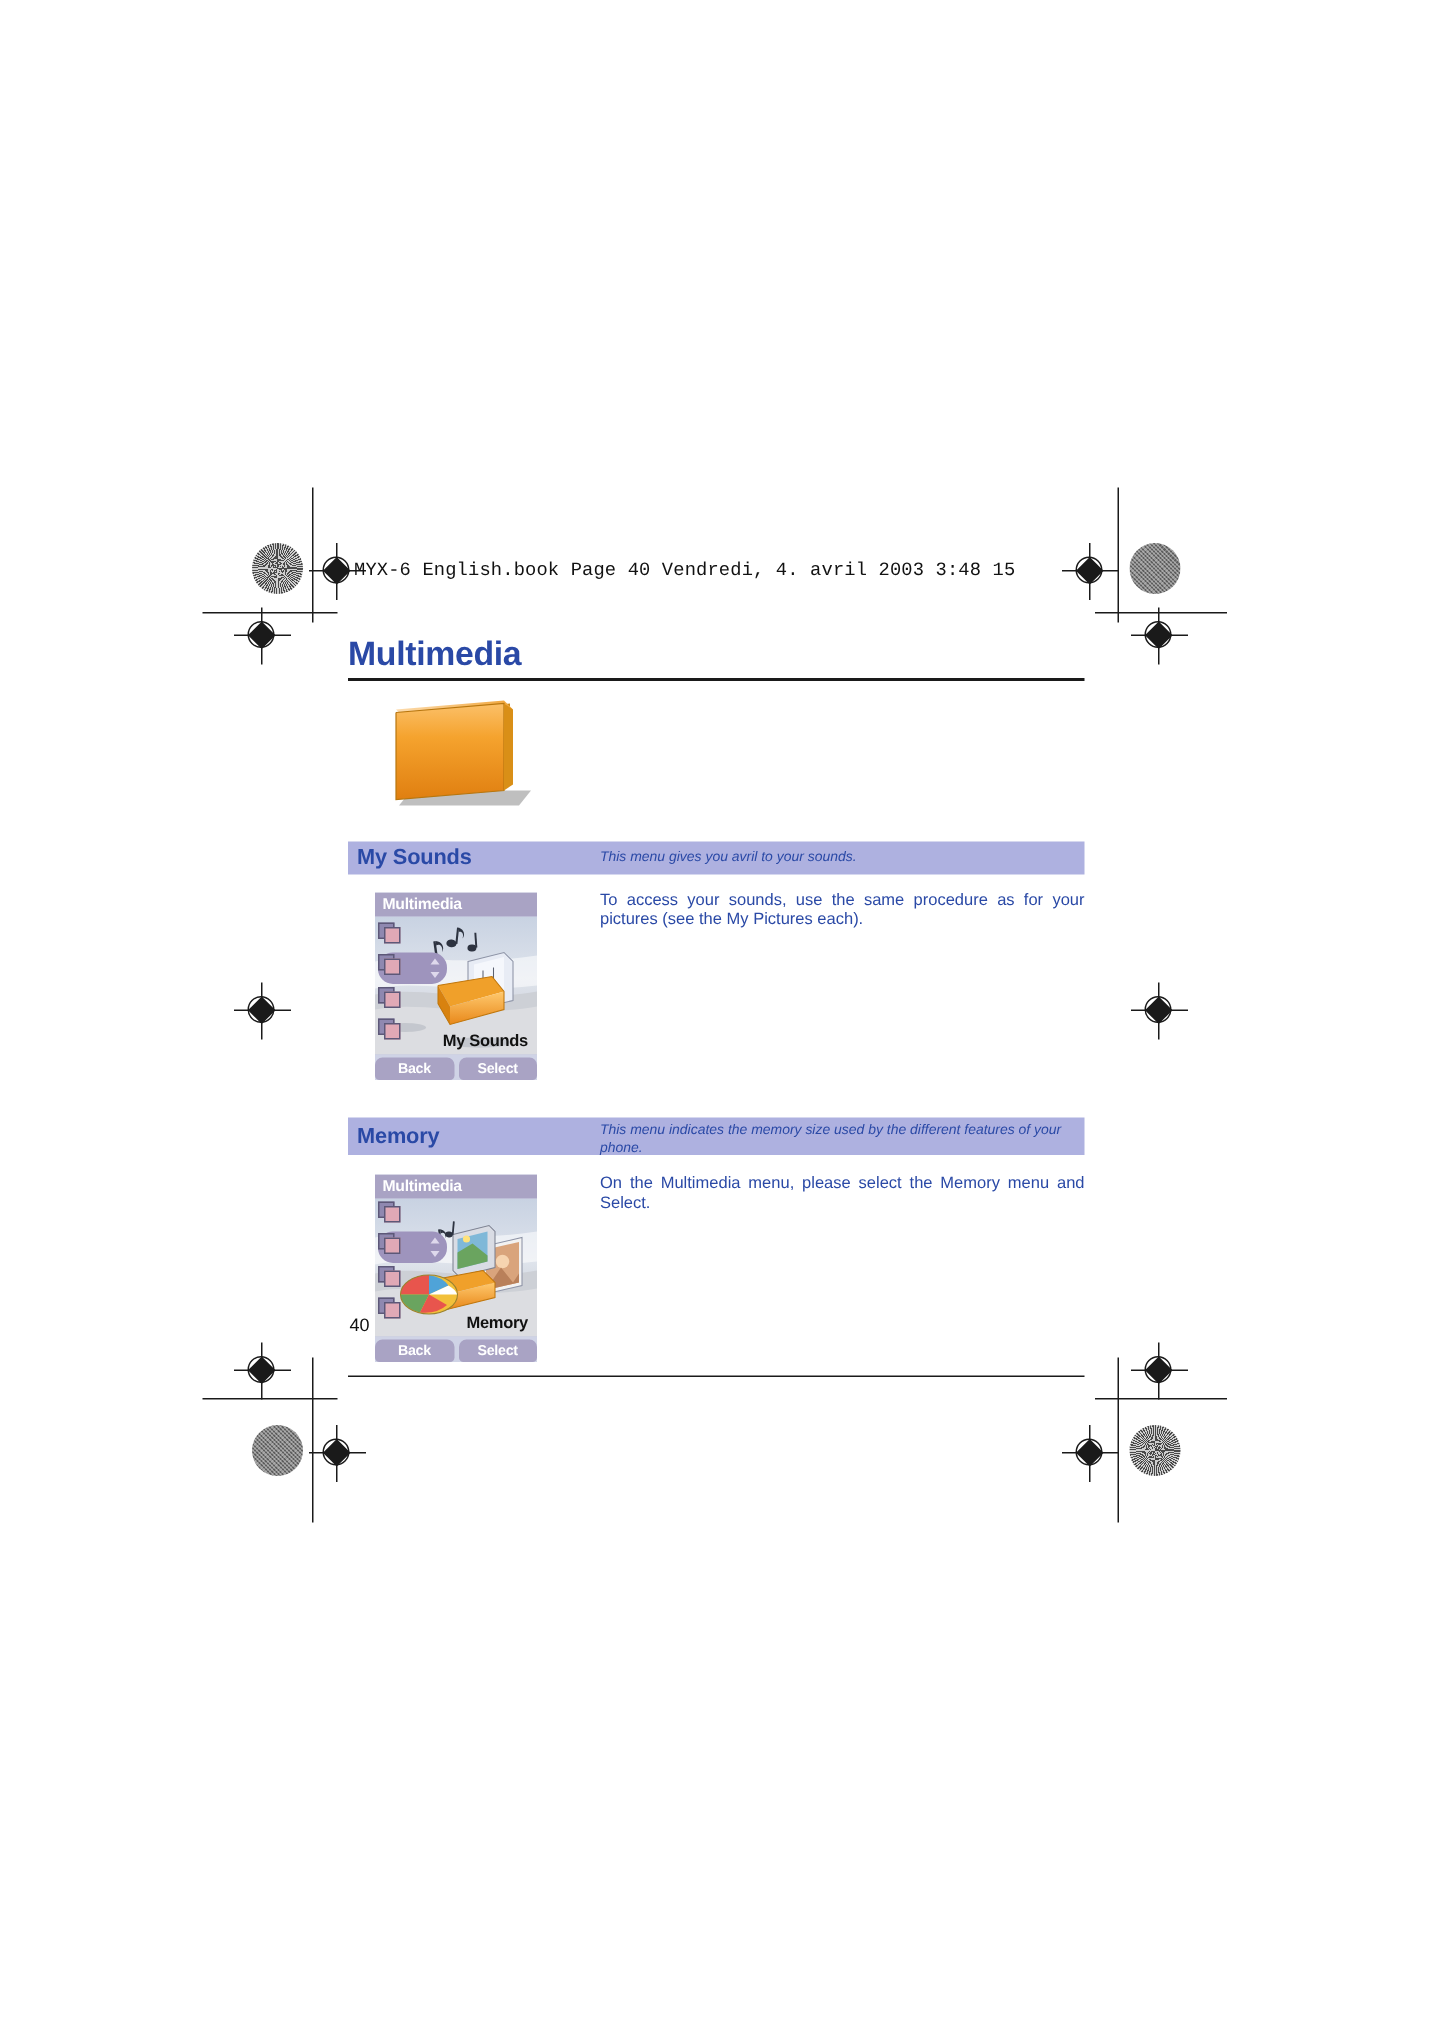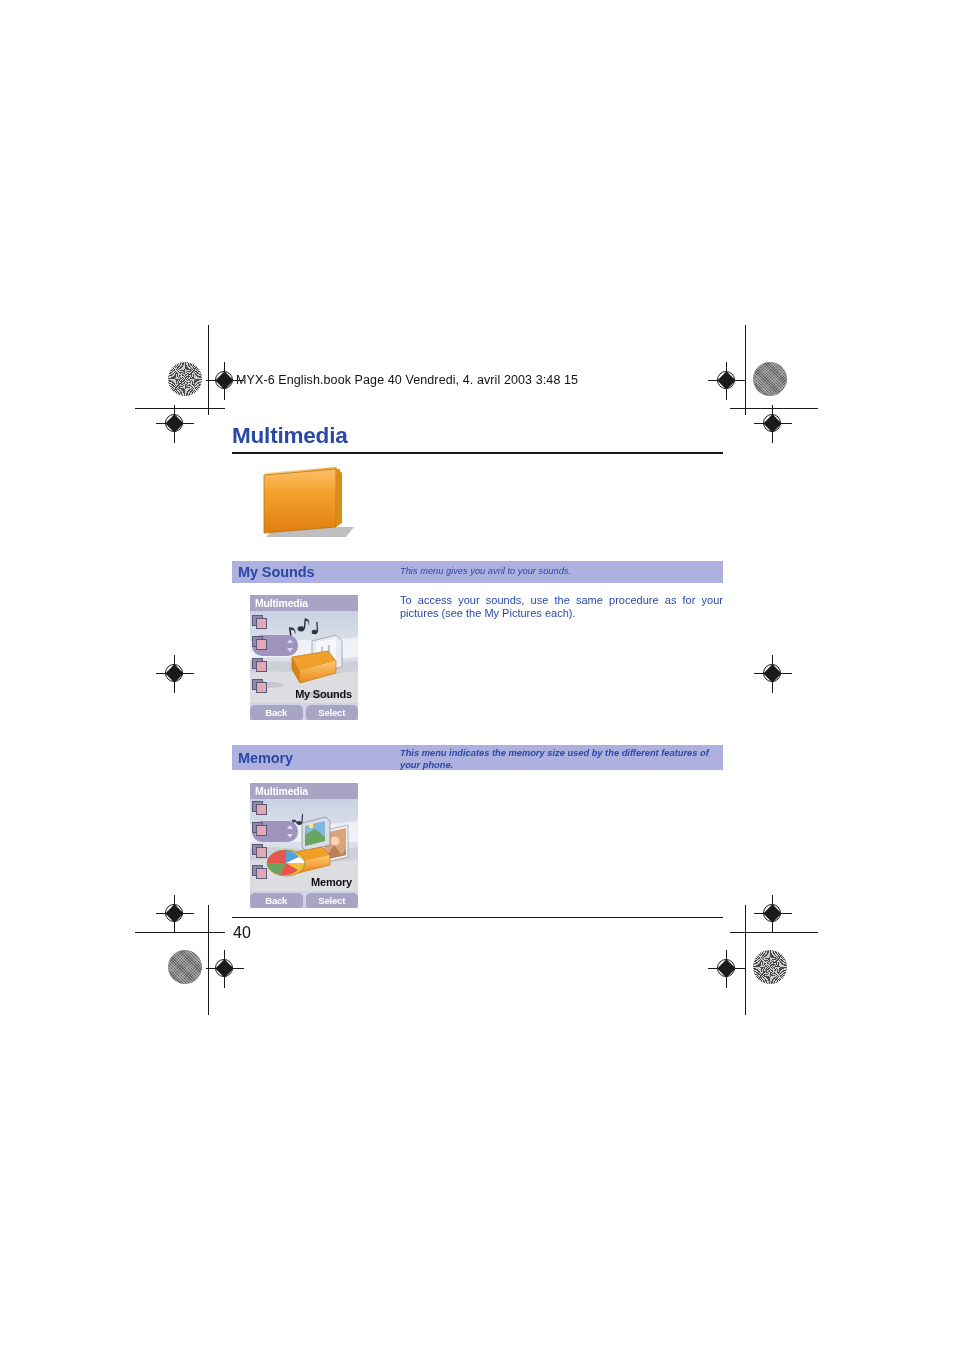--- a/index.html
+++ b/index.html
@@ -78,21 +78,21 @@
     background: #1a1a1a;
   }
   .trim-line.h { height: 1.2px; }
   .trim-line.v { width: 1.2px; }
 
   
   #running-header {
     position: absolute;
     left: 236px;
     top: 373px;
-    font-family: Liberation Sans, sans-serif;
+    font-family: Liberation Mono, monospace;
     font-size: 12.5px;
     color: #121212;
     white-space: nowrap;
     letter-spacing: .1px;
   }
 
   
   #chapter-title {
     position: absolute;
     left: 232px;
@@ -278,22 +278,22 @@
     position: absolute;
     left: 232px;
     top: 917px;
     width: 491px;
     height: 1.4px;
     background: #1a1a1a;
   }
   #page-number {
     position: absolute;
     left: 233px;
-    top: 924px;
-    font-size: 16px;
+    top: 876px;
+    font-size: 12px;
     color: #111111;
   }
 </style>
 </head>
 <body>
 
 <div id="page-sheet">
 
   <div class="trim-line v" style="left:208px; top:325px; height:90px;"></div>
   <div class="trim-line v" style="left:208px; top:905px; height:110px;"></div>
@@ -496,21 +496,21 @@
   </div>
 
   <div class="body-col" style="top:594px;">
     <p>
       <span>To access your sounds, use the same procedure as for your pictures (see the </span><b>My Pictures</b><span> each).</span>
     </p>
   </div>
 
   <div class="section-bar" style="top:745px; height:25px;">
     <div class="sec-title" style="top:5px;">Memory</div>
-    <div class="sec-desc" style="top:3px;font-weight:bold;">This menu indicates the memory size used by the different features of your phone.</div>
+    <div class="sec-desc" style="top:3px;">This menu indicates the memory size used by the different features of your phone.</div>
   </div>
 
   <div class="phone-shot" style="left:250px; top:783px;">
     <div class="ps-titlebar">Multimedia</div>
 
     <div class="ps-canvas">
       <svg width="108" height="92" viewBox="0 0 108 92">
         <defs>
           <linearGradient id="seaB" x1="0" y1="0" x2="0" y2="1">
             <stop offset="0%" stop-color="#c8d2e2"></stop>
@@ -597,18 +597,21 @@
 
     <div class="ps-label">Memory</div>
 
     <div class="ps-softkeys">
       <div class="softkey">Back</div>
       <div class="softkey">Select</div>
     </div>
   </div>
 
   <div class="body-col" style="top:783px;">
+    <p>
+      <span>On the </span><b>Multimedia</b><span> menu, please select the </span><b>Memory</b><span> menu and </span><b>Select</b><span>.</span>
+    </p>
   </div>
 
   <div id="footer-rule"></div>
   <div id="page-number">40</div>
 
 </div>
 
 </body></html>

